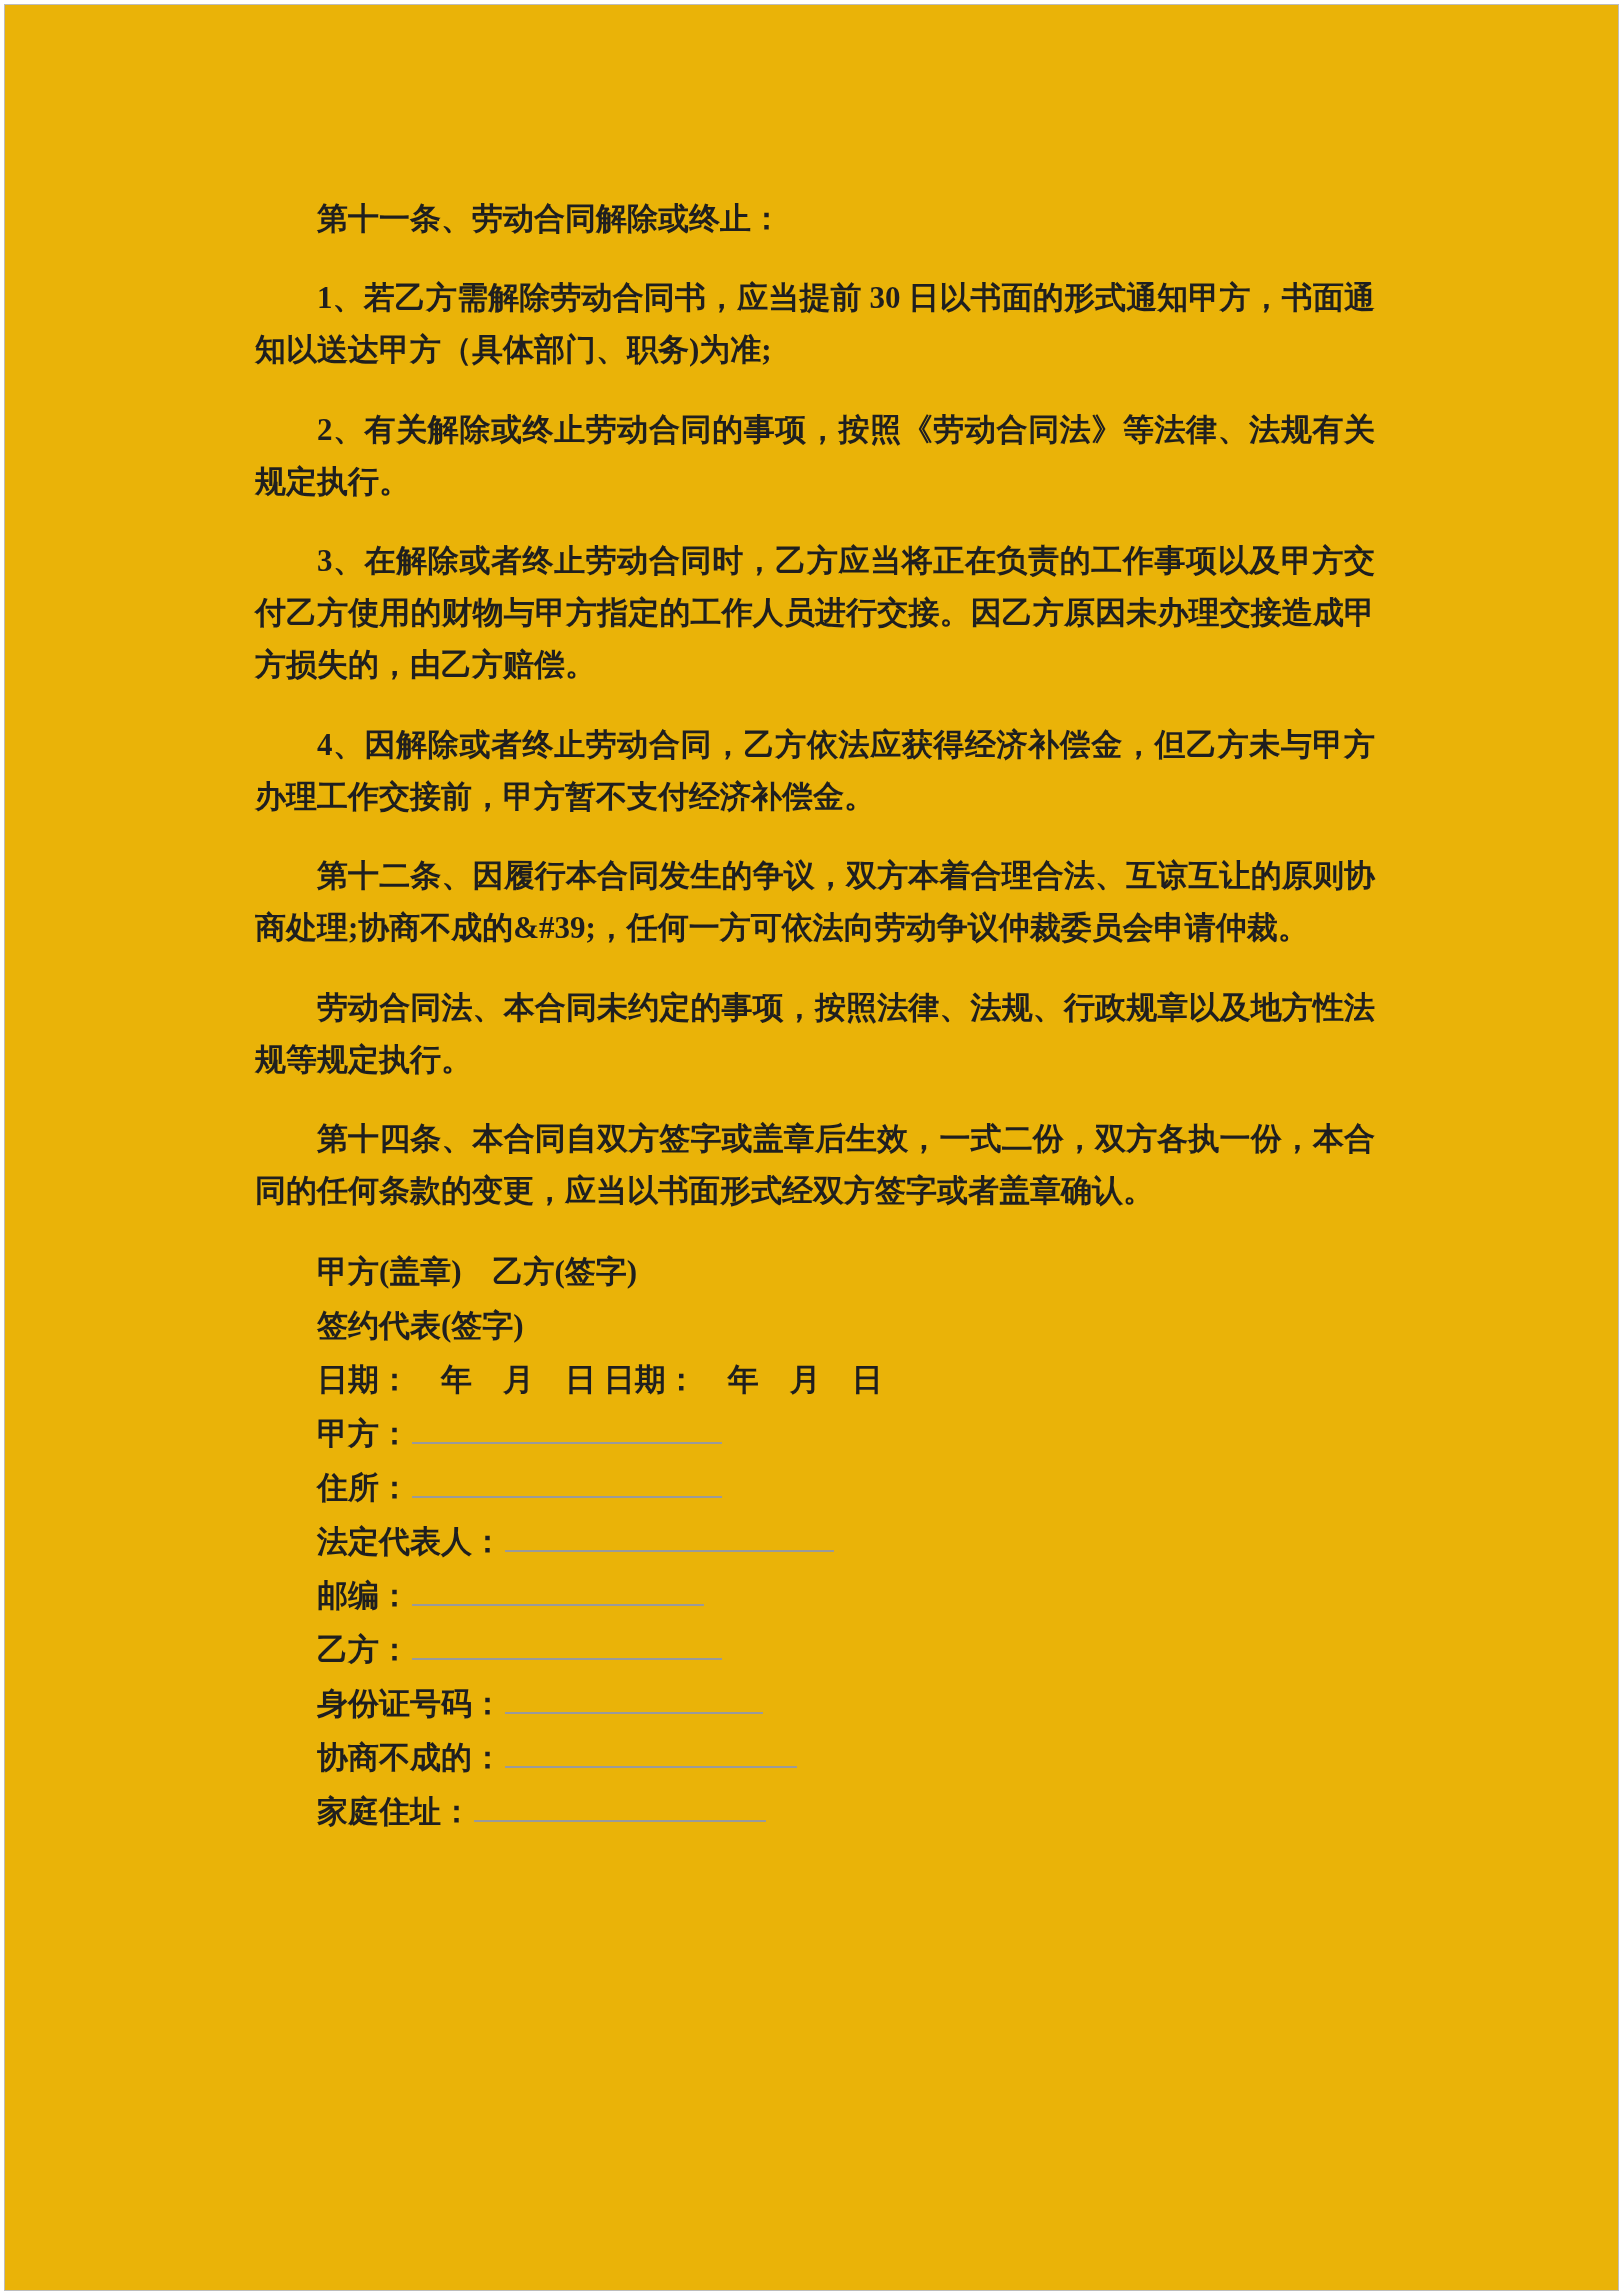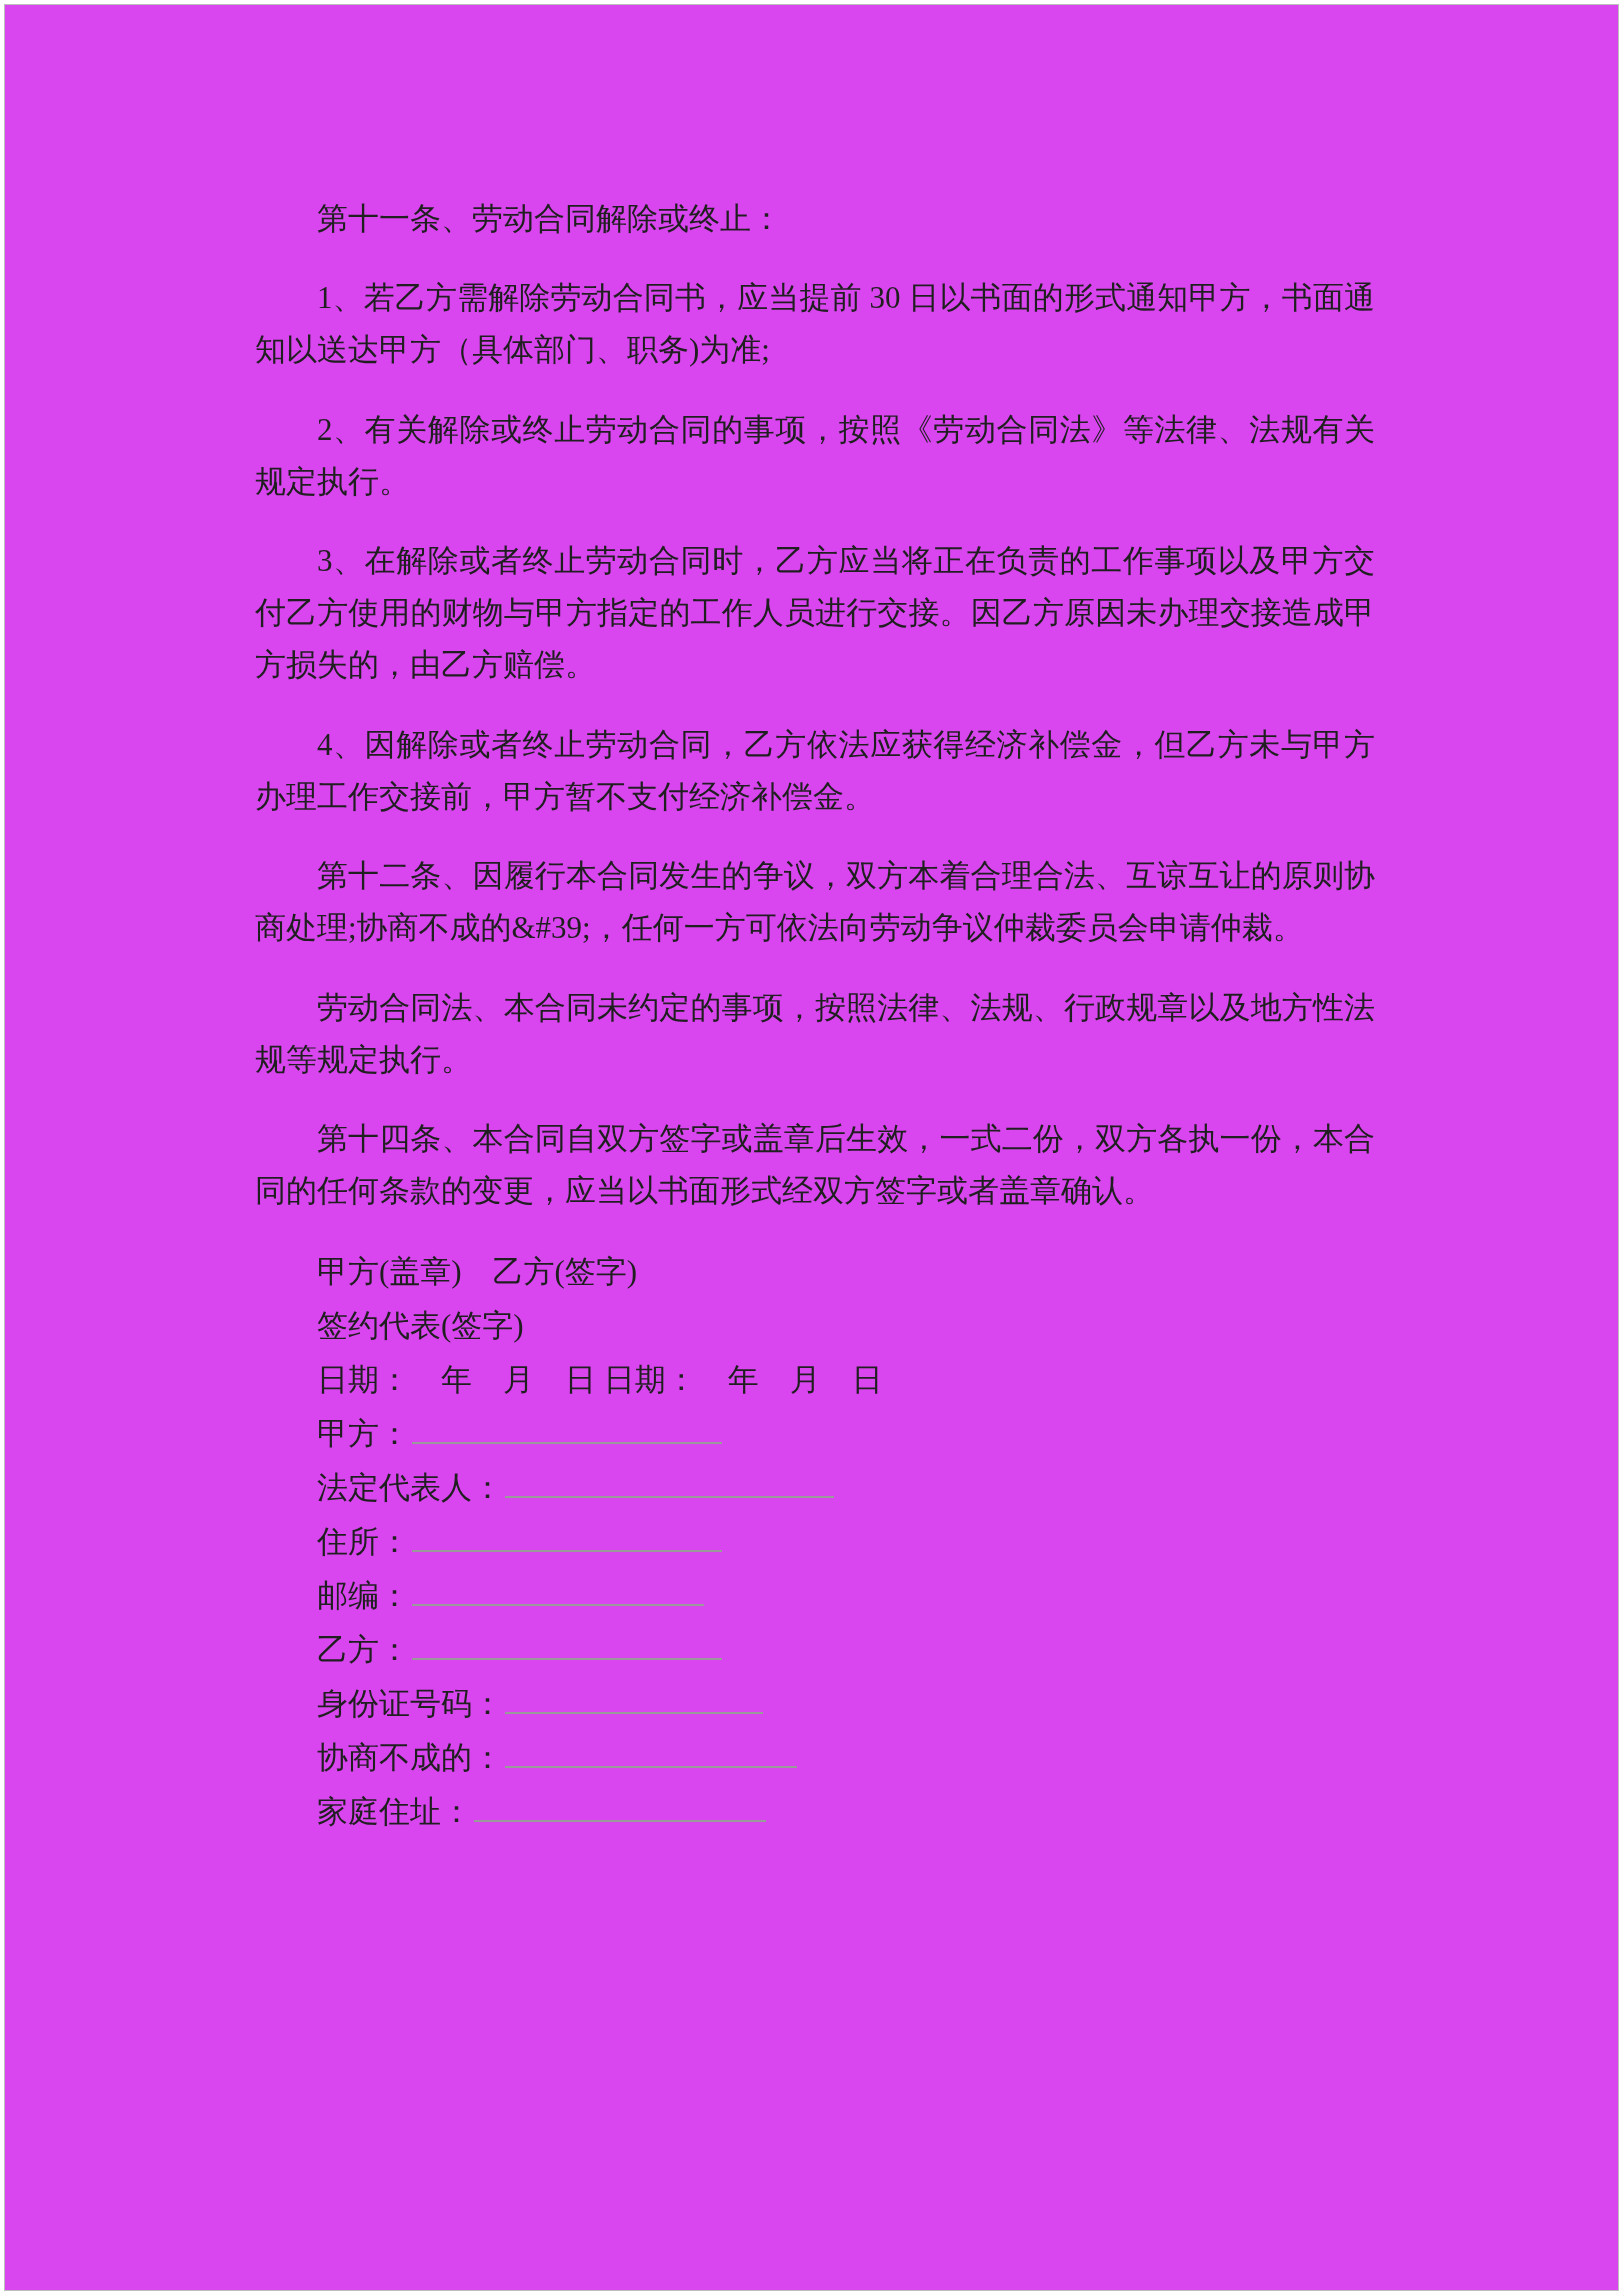--- a/index.html
+++ b/index.html
@@ -8,21 +8,22 @@
     background: #ffffff;
     font-family: "Liberation Serif", "DejaVu Serif", serif;
     color: #1f1f1f;
     font-size: 31px;
     position: relative;
   }
   .page {
     position: absolute;
     inset: 3.9px;
     border: 1.3px solid #bdbdbd;
-    background: #d946ef;
+    background: #eab308;
+    font-weight: bold;
   }
   .content {
     padding: 188px 243px 0 250px;
   }
   p { text-indent: 2em; }
   .clause {
     line-height: 52px;
     margin-bottom: 27.5px;
     text-align: justify;
   }
@@ -56,22 +57,22 @@
     <p class="clause">第十二条、因履行本合同发生的争议，双方本着合理合法、互谅互让的原则协商处理;协商不成的&amp;#39;，任何一方可依法向劳动争议仲裁委员会申请仲裁。</p>
     <p class="clause">劳动合同法、本合同未约定的事项，按照法律、法规、行政规章以及地方性法规等规定执行。</p>
     <p class="clause">第十四条、本合同自双方签字或盖章后生效，一式二份，双方各执一份，本合同的任何条款的变更，应当以书面形式经双方签字或者盖章确认。</p>
 
     <p class="line">甲方(盖章)　乙方(签字)</p>
     <p class="line">签约代表(签字)</p>
     <p class="line">日期：　年　月　日 日期：　年　月　日</p>
 
 
     <p class="line field"><span>甲方：</span><span class="u"></span></p>
+    <p class="line field"><span>住所：</span><span class="u"></span></p>
     <p class="line field"><span>法定代表人：</span><span class="u u-l"></span></p>
-    <p class="line field"><span>住所：</span><span class="u"></span></p>
     <p class="line field"><span>邮编：</span><span class="u u-m"></span></p>
     <p class="line field"><span>乙方：</span><span class="u"></span></p>
     <p class="line field"><span>身份证号码：</span><span class="u u-s"></span></p>
     <p class="line field"><span>协商不成的：</span><span class="u u-m"></span></p>
     <p class="line field"><span>家庭住址：</span><span class="u u-m"></span></p>
 
   </div>
 </div>
 
 

